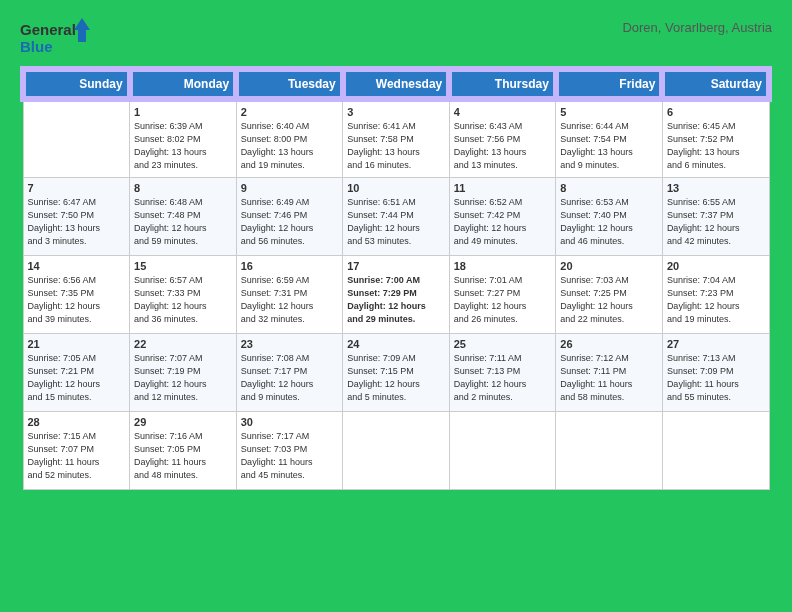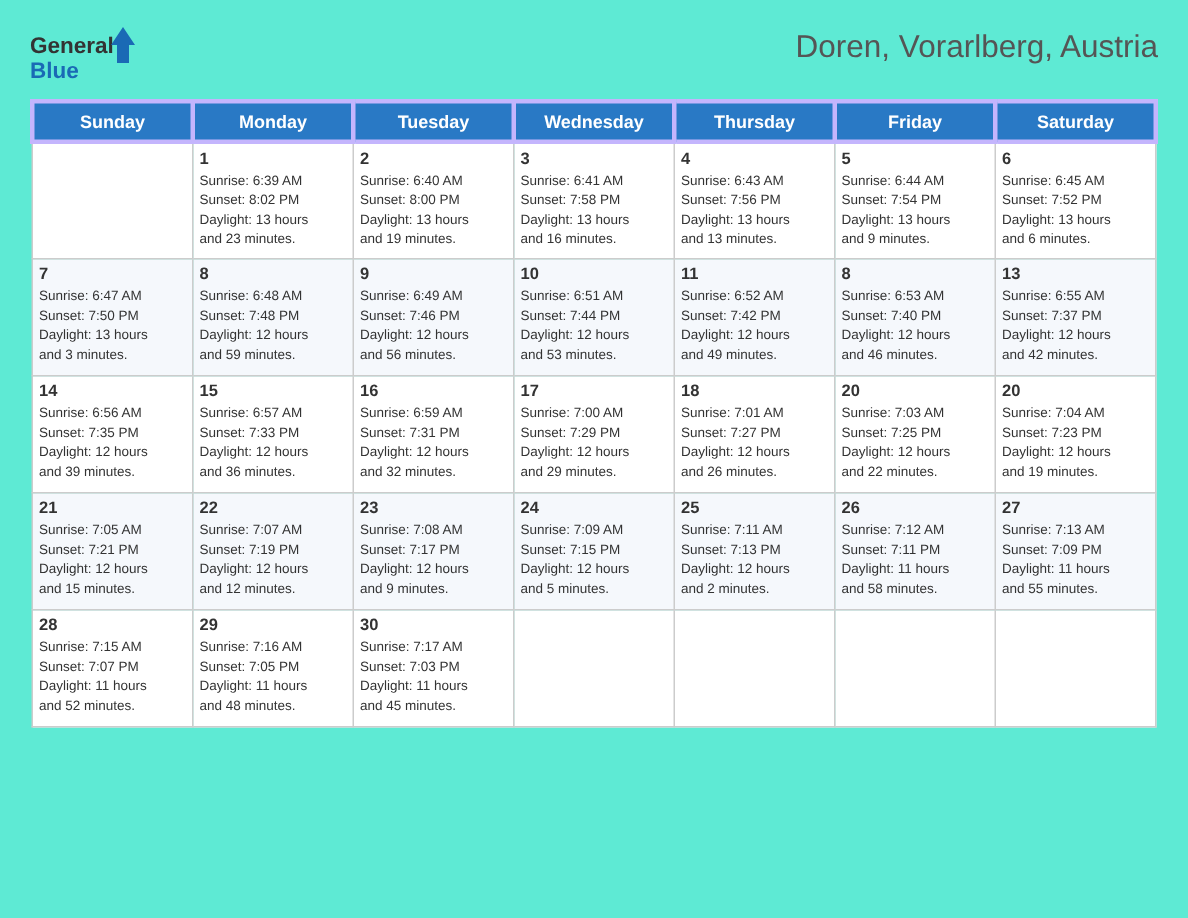--- a/index.html
+++ b/index.html
@@ -7,21 +7,21 @@
       font-family: Arial, sans-serif;
       background: #fff;
       width: 792px;
       height: 612px;
       overflow: hidden;
     }
     .page {
       width: 792px;
       height: 612px;
       padding: 18px 20px 12px 20px;
-      background: #5eead4;
+      background: #22c55e;
     }
     .header {
       display: flex;
       justify-content: space-between;
       align-items: flex-start;
       margin-bottom: 10px;
     }
     .logo {
       display: flex;
       align-items: center;
@@ -30,37 +30,37 @@
     .title-block {
       text-align: right;
     }
     .month-title {
       font-size: 32px;
       font-weight: bold;
       color: #333;
       line-height: 1.1;
     }
     .location-title {
-      font-size: 21px;
+      font-size: 13px;
       color: #555;
       margin-top: 2px;
     }
     table {
       width: 100%;
       border-collapse: collapse;
       table-layout: fixed;
     }
     thead tr th {
       background-color: #2979c5;
       color: #fff;
       font-size: 12px;
       font-weight: bold;
       padding: 5px 4px;
-      text-align: center;
-      border: 3px solid #c4b5fd;
+      text-align: right;
+      border: 6px solid #c4b5fd;
     }
     tbody tr td {
       border: 1px solid #ccc;
       vertical-align: top;
       padding: 4px 4px;
       font-size: 9.5px;
       color: #333;
       height: 78px;
     }
     tbody tr td .day-num {
@@ -226,21 +226,21 @@
           </td>
           <td>
             <div class="day-num">16</div>
             <div class="day-info" style="white-space: pre-line;">Sunrise: 6:59 AM
 Sunset: 7:31 PM
 Daylight: 12 hours
 and 32 minutes.</div>
           </td>
           <td>
             <div class="day-num">17</div>
-            <div class="day-info" style="white-space: pre-line;">Sunrise: 7:00 AM
+            <div class="day-info" style="white-space: pre-line; font-weight: bold;">Sunrise: 7:00 AM
 Sunset: 7:29 PM
 Daylight: 12 hours
 and 29 minutes.</div>
           </td>
           <td>
             <div class="day-num">18</div>
             <div class="day-info" style="white-space: pre-line;">Sunrise: 7:01 AM
 Sunset: 7:27 PM
 Daylight: 12 hours
 and 26 minutes.</div>

